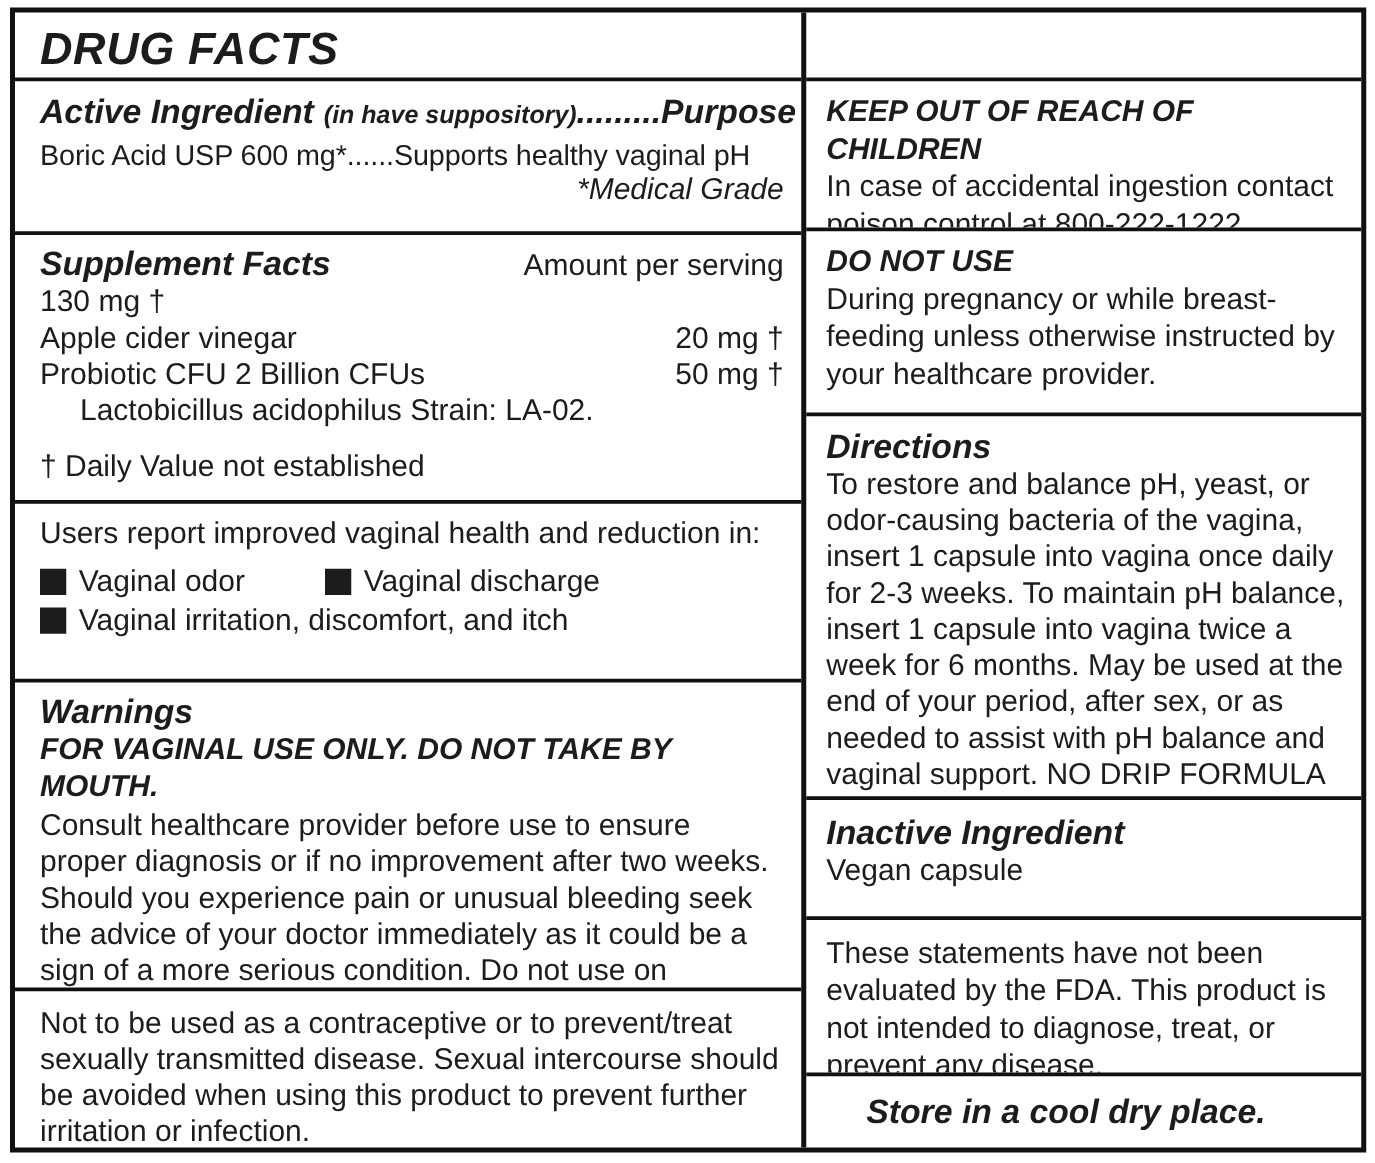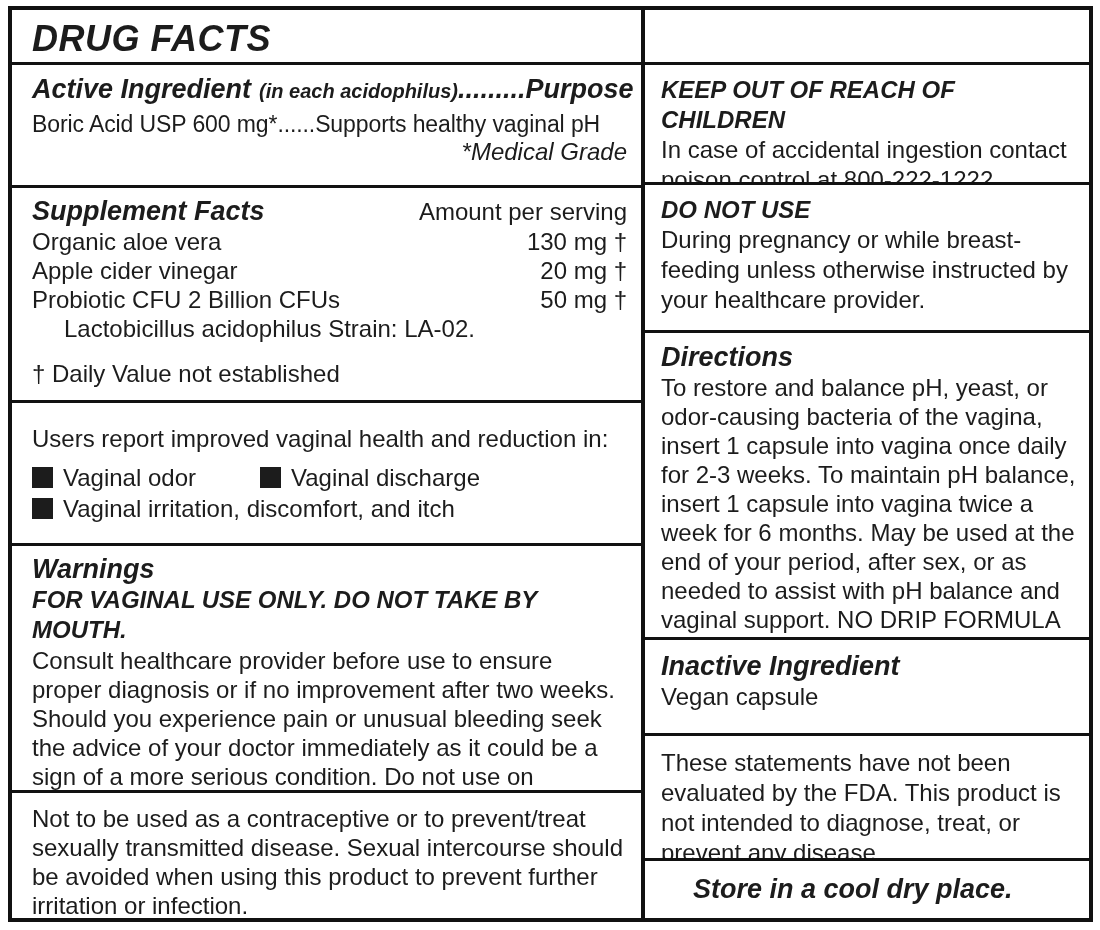--- a/index.html
+++ b/index.html
@@ -49,21 +49,21 @@
   .ai-sub { font-size: 20px; font-weight: bold; font-style: italic; margin-left: 8px; }
   .ai-dots { margin-left: auto; font-size: 27px; font-weight: bold; font-style: italic; }
   .ai-boric { font-size: 23px; line-height: 28px; margin-top: 5px; letter-spacing: -0.1px; }
   .ai-grade { font-size: 24px; font-style: italic; text-align: right; line-height: 28px; }
 
   .supp-head { display: flex; justify-content: space-between; align-items: baseline; }
   .supp-row  { display: flex; justify-content: space-between; font-size: 24px; line-height: 29px; }
   .supp-strain { font-size: 24px; line-height: 30px; padding-left: 32px; }
   .supp-dv { font-size: 24px; margin-top: 16px; }
 
-  .uses-intro { font-size: 24px; line-height: 30px; margin-top: 14px; }
+  .uses-intro { font-size: 24px; line-height: 30px; margin-top: 2px; }
   .uses-row1 { display: flex; gap: 64px; margin-top: 8px; }
   .uses-item { display: flex; align-items: center; font-size: 24px; line-height: 31px; }
   .chk { display: inline-block; width: 21px; height: 21px; background: #1c1c1c; margin-right: 10px; flex: none; }
 
   .warn-body { font-size: 24px; line-height: 29px; margin-top: 1px; }
 
   .rc-body { font-size: 24px; line-height: 30px; }
   .dir-body { font-size: 24px; line-height: 29px; }
   .store-text { font-size: 27px; font-weight: bold; font-style: italic; margin-left: 32px; }
 </style>
@@ -74,34 +74,33 @@
 
   <div class="col col-left">
 
     <div class="cell lc-title">
       <div class="title-text">DRUG FACTS</div>
     </div>
 
     <div class="cell lc-active">
       <div class="ai-line">
         <span class="h1">Active Ingredient</span>
-        <span class="ai-sub">(in each acidophilus)</span>
+        <span class="ai-sub">(in have suppository)</span>
         <span class="ai-dots">.........Purpose</span>
       </div>
       <div class="ai-boric">Boric Acid USP 600 mg*......Supports healthy vaginal pH</div>
       <div class="ai-grade">*Medical Grade</div>
     </div>
 
     <div class="cell lc-supp">
       <div class="supp-head">
         <span class="h1">Supplement Facts</span>
         <span class="body-t">Amount per serving</span>
       </div>
       <div class="supp-row">
-        <span>Organic aloe vera</span>
         <span>130 mg †</span>
       </div>
       <div class="supp-row">
         <span>Apple cider vinegar</span>
         <span>20 mg †</span>
       </div>
       <div class="supp-row">
         <span>Probiotic CFU 2 Billion CFUs</span>
         <span>50 mg †</span>
       </div>

